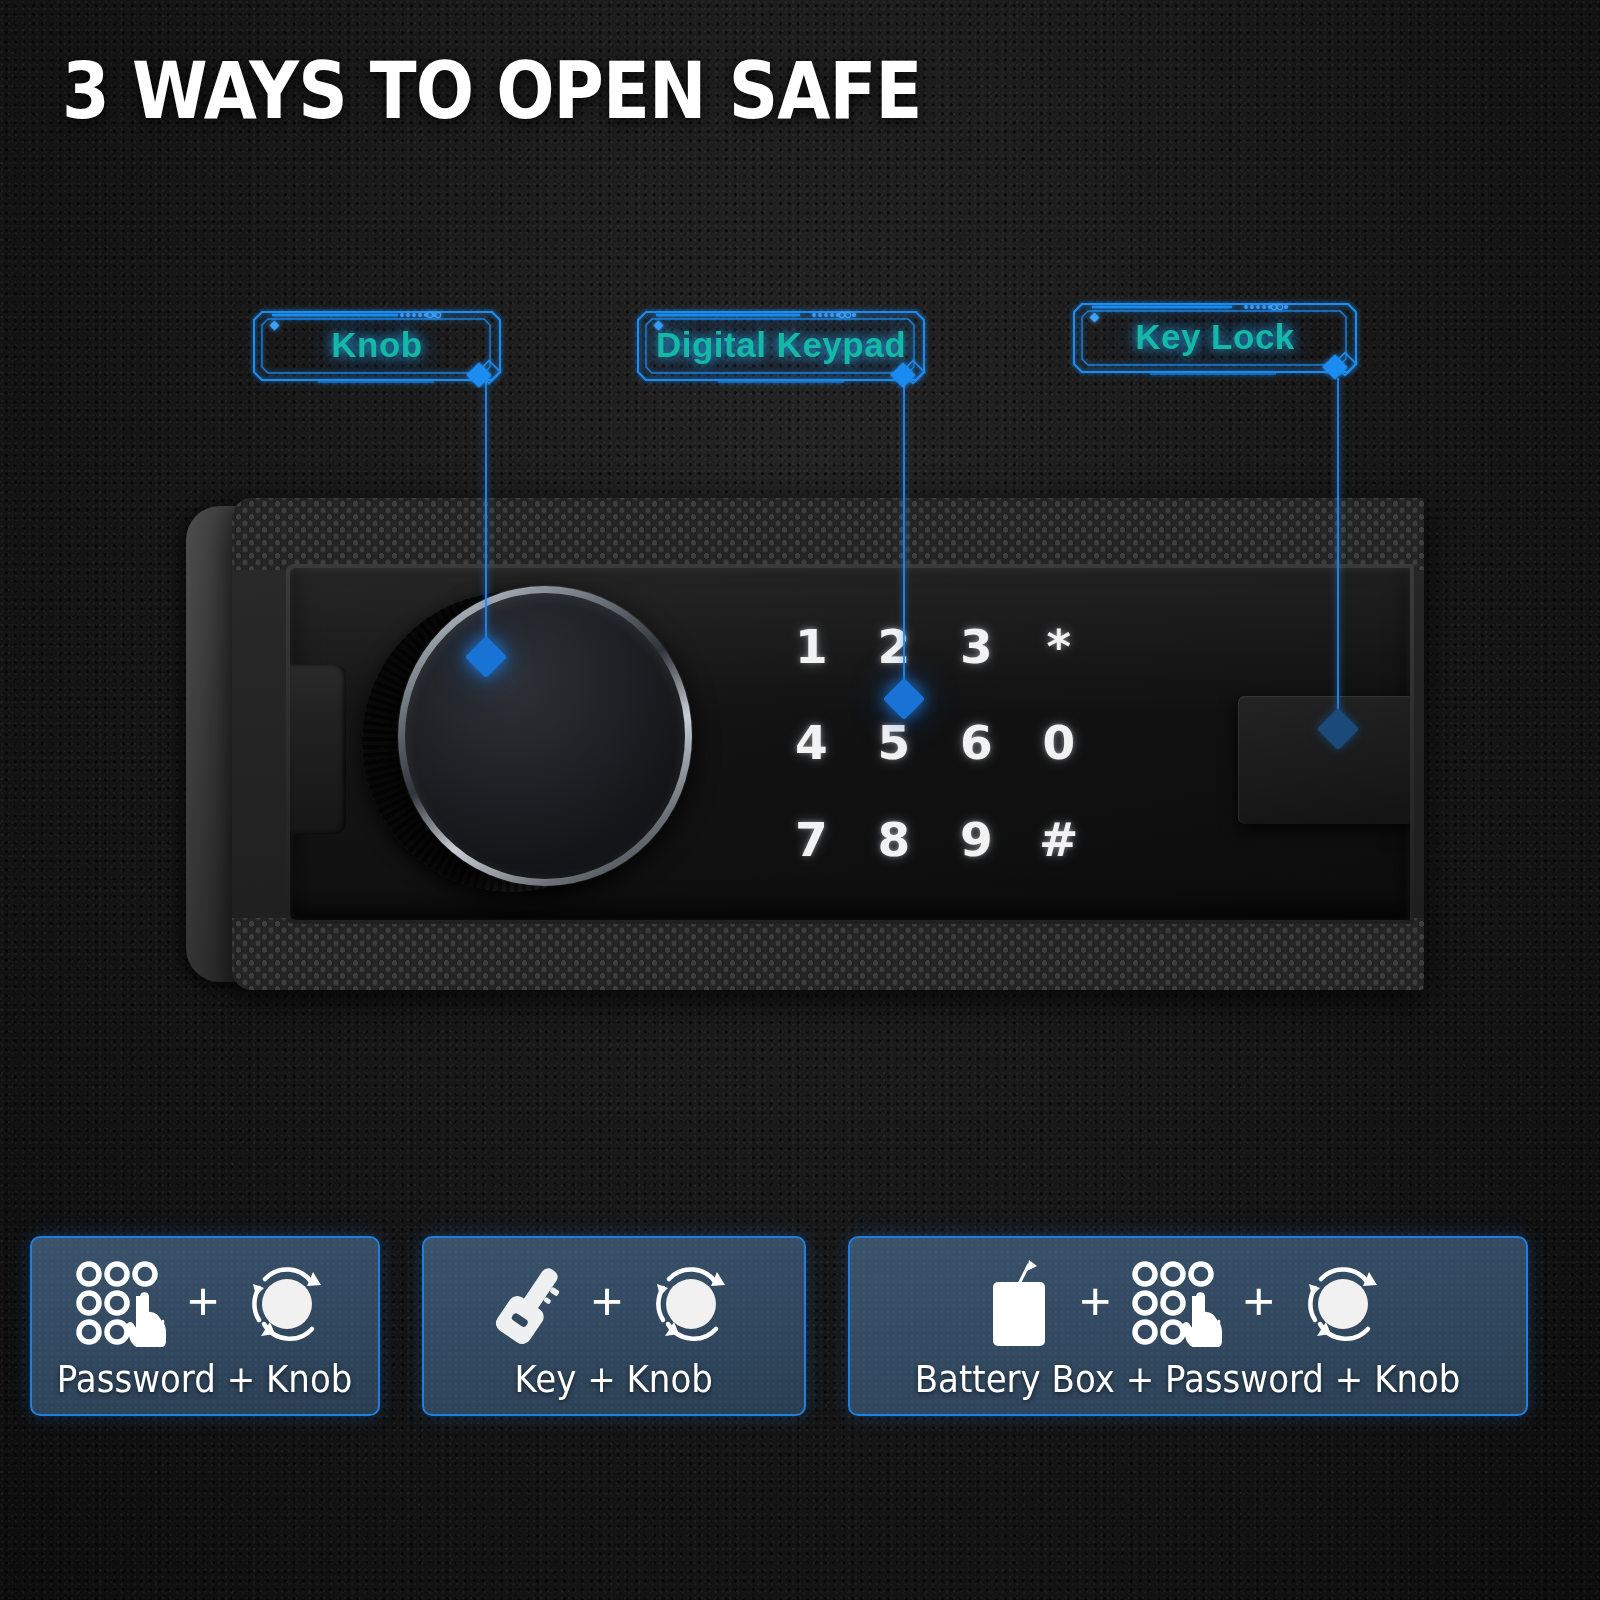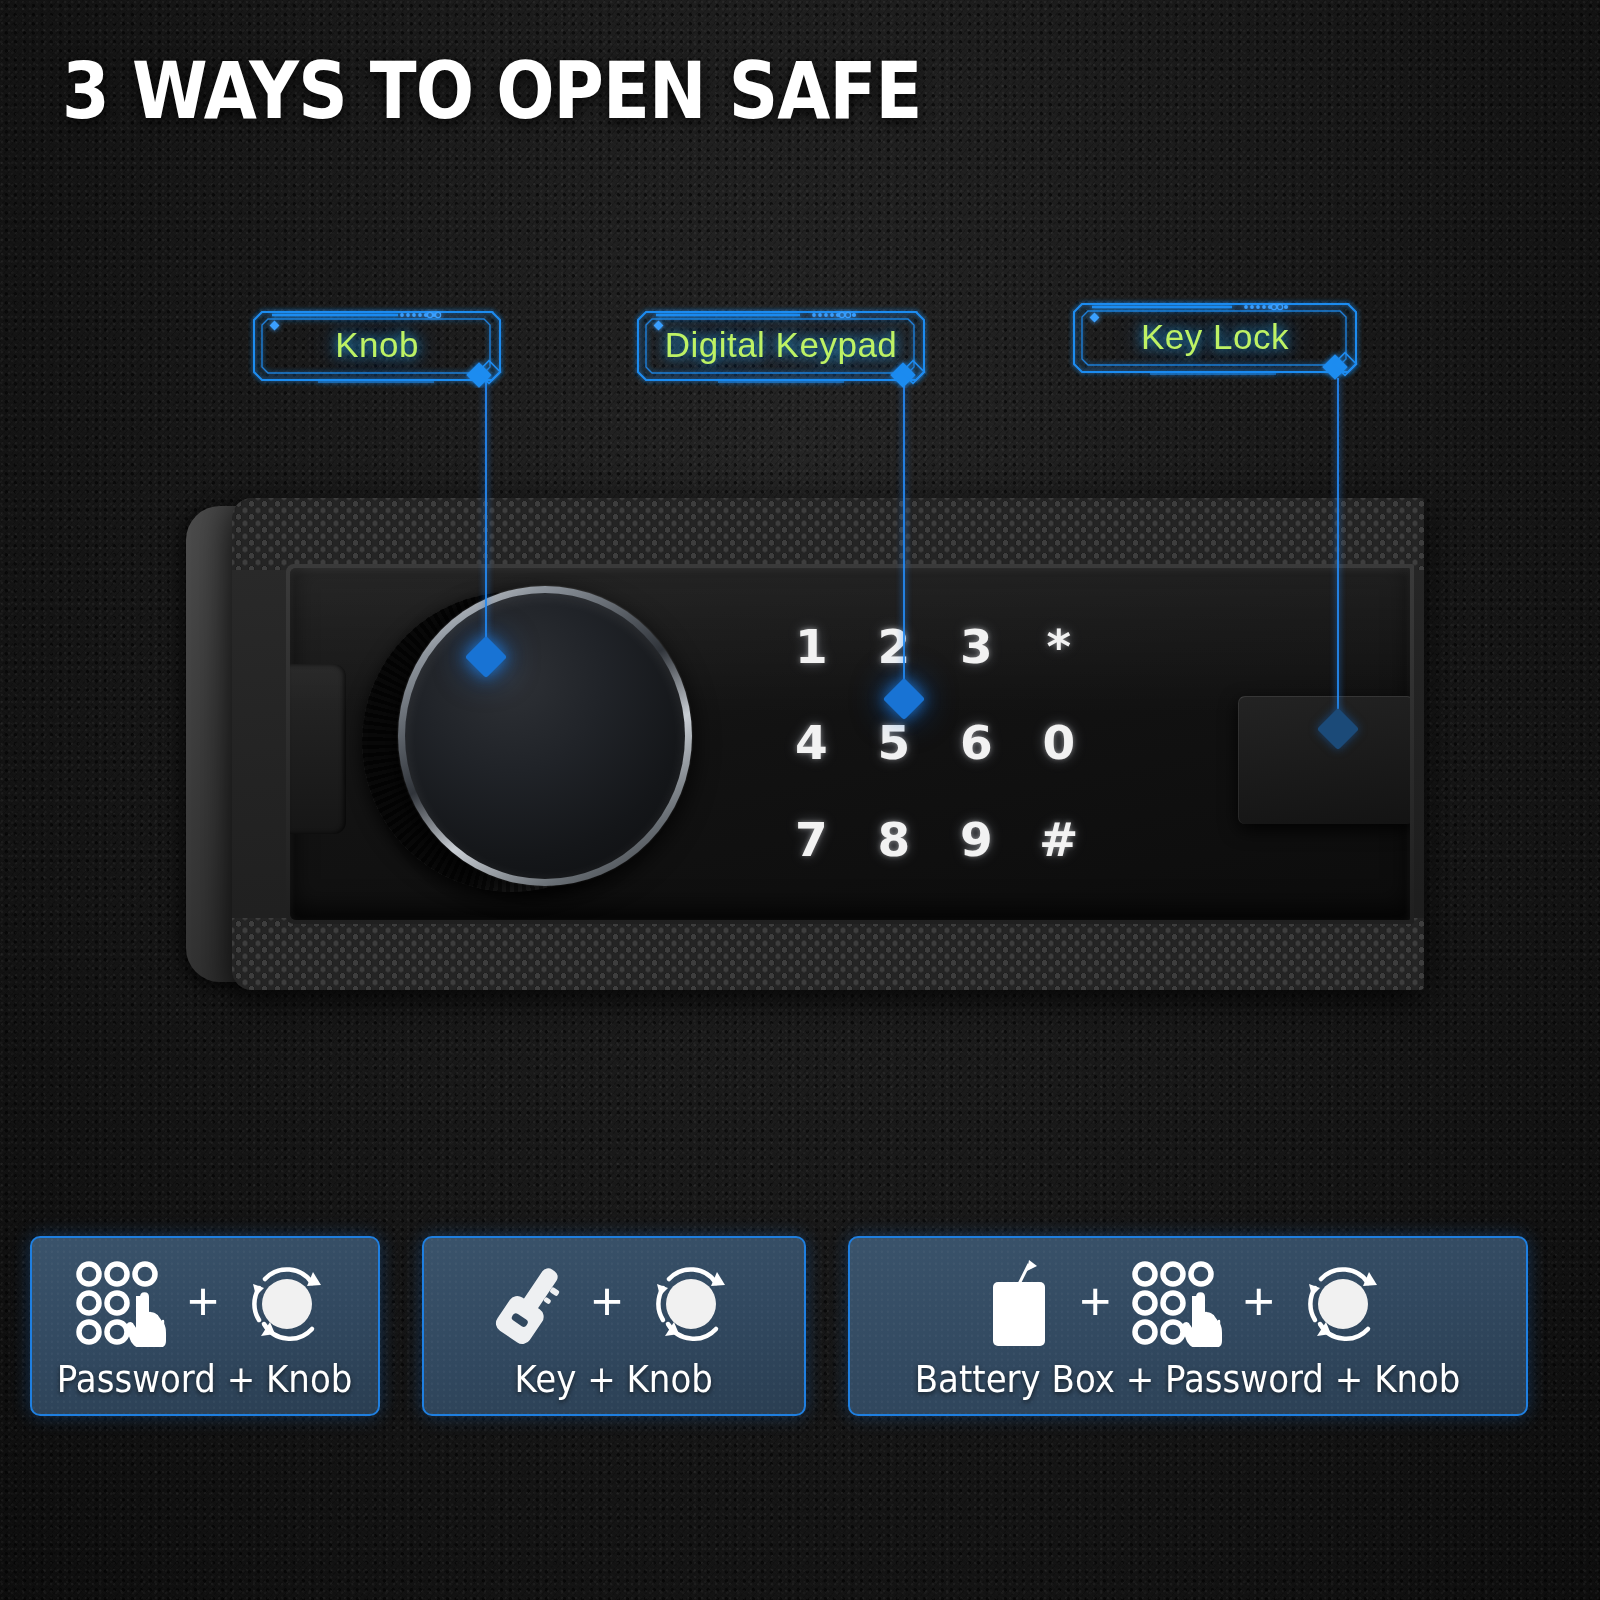--- a/index.html
+++ b/index.html
@@ -65,22 +65,22 @@
     height: 84px;
   }
   .callout .frame { position: absolute; inset: 0; }
   .callout .ctext {
     position: absolute;
     inset: 0;
     display: flex;
     align-items: center;
     justify-content: center;
     font-size: 35px;
-    font-weight: 400;
-    color: #bef264;
+    font-weight: 700;
+    color: #14b8a6;
     letter-spacing: .5px;
     text-shadow: 0 0 12px rgba(40,190,255,.85), 0 0 26px rgba(20,120,255,.55);
     padding-bottom: 2px;
   }
 
   
   .connector {
     position: absolute;
     z-index: 21;
     width: 2px;

